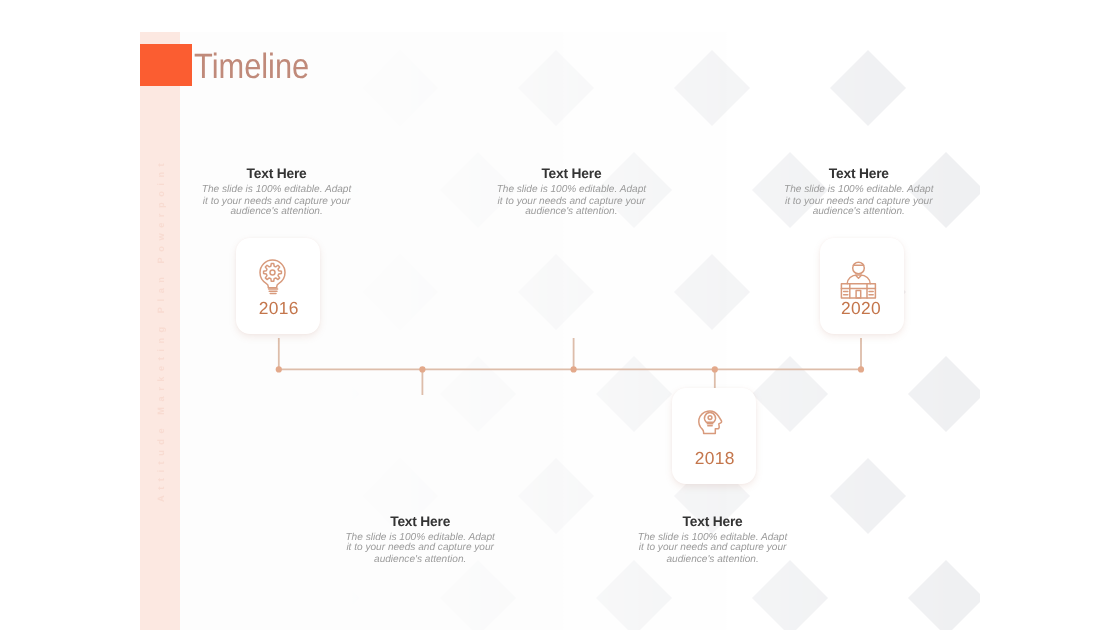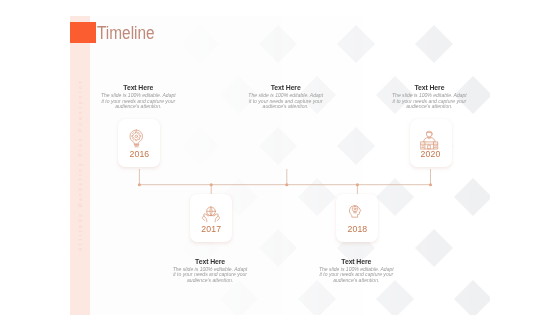--- a/index.html
+++ b/index.html
@@ -76,35 +76,20 @@
     <div class="ic">
         <svg class="icsvg" viewBox="0 0 22 22" width="22" height="22" fill="none" stroke="#d89a7c" stroke-width="0.75" stroke-linecap="round" stroke-linejoin="round">
           <path d="M8.7 2.05c-3.45 0-6.25 2.8-6.25 6.25 0 2.35 1.3 4.4 3.2 5.47 .56 .31 .92 .89 .92 1.53v.55h4.26v-.55c0-.64 .36-1.22 .92-1.53 1.9-1.07 3.2-3.12 3.2-5.47 0-3.45-2.8-6.25-6.25-6.25z" transform="translate(-0.45,0)"></path>
           <path d="M6.75 16.5h4.5M7.05 17.65h3.9M7.55 18.8h2.9" transform="translate(-0.45,0)"></path>
           <path d="M8.10 3.74 9.30 3.74 9.52 5.11 10.31 5.43 11.43 4.62 12.28 5.47 11.47 6.59 11.79 7.38 13.16 7.60 13.16 8.80 11.79 9.02 11.47 9.81 12.28 10.93 11.43 11.78 10.31 10.97 9.52 11.29 9.30 12.66 8.10 12.66 7.88 11.29 7.09 10.97 5.97 11.78 5.12 10.93 5.93 9.81 5.61 9.02 4.24 8.80 4.24 7.60 5.61 7.38 5.93 6.59 5.12 5.47 5.97 4.62 7.09 5.43 7.88 5.11Z" transform="translate(-0.45,0)"></path>
           <circle cx="8.25" cy="8.3" r="1.25"></circle>
         </svg>
       </div>
     <div class="year">2016</div>
   </div>
-  <div class="card" style="left:120.20px;top:178.00px">
-    <div class="ic">
-        <svg class="icsvg" viewBox="0 0 22 22" width="22" height="22" fill="none" stroke="#d89a7c" stroke-width="0.75" stroke-linecap="round" stroke-linejoin="round">
-          <circle cx="11" cy="8.3" r="4.35"></circle>
-          <path d="M6.65 8.3h8.7"></path>
-          <path d="M11 3.95c1.5 1.3 1.5 7.4 0 8.7M11 3.95c-1.5 1.3-1.5 7.4 0 8.7"></path>
-          <path d="M11 12.65c1.7 0 3.3-.5 4.4-1.3M11 12.65c-1.7 0-3.3-.5-4.4-1.3"></path>
-          <path d="M7.9 13.2 5.8 11.1a1.3 1.3 0 0 0-1.85 1.8l2.1 2.45c.45 .55 .7 1.25 .7 1.95v1.55"></path>
-          <path d="M14.1 13.2 16.2 11.1a1.3 1.3 0 0 1 1.85 1.8l-2.1 2.45c-.45 .55-.7 1.25-.7 1.95v1.55"></path>
-          <path d="M3.95 12.75 2.9 13.9c-.5 .55-.48 1.4 .05 1.92l1.75 1.75"></path>
-          <path d="M18.05 12.75 19.1 13.9c.5 .55 .48 1.4-.05 1.92l-1.75 1.75"></path>
-        </svg>
-      </div>
-    <div class="year">2017</div>
-  </div>
   <div class="card" style="left:266.40px;top:178.00px">
     <div class="ic">
         <svg class="icsvg" viewBox="0 0 22 22" width="22" height="22" fill="none" stroke="#d89a7c" stroke-width="0.75" stroke-linecap="round" stroke-linejoin="round">
           <path d="M10.55 16.55v-2.25h1.1c.53 0 .93-.47 .85-.99l-.2-1.38 .97-.45c.4-.18 .55-.66 .32-1.02L12.1 8.2a5.45 5.45 0 0 0-9.72 1.5c-.3 1.8 .33 3.6 1.63 4.78 .45 .4 .7 .97 .7 1.57v.5z" transform="translate(1.1,-3.6) scale(1.0,1.05)"></path>
           <g transform="translate(0.85,-1.3)">
             <path d="M8.15 4.55a2.75 2.75 0 0 1 2.2 4.4l-.4 .53H6.35l-.4-.53a2.75 2.75 0 0 1 2.2-4.4z"></path>
             <path d="M6.75 10.2h2.8M7.05 11.15h2.2"></path>
             <circle cx="8.15" cy="7.1" r="0.95"></circle>
           </g>
         </svg>

